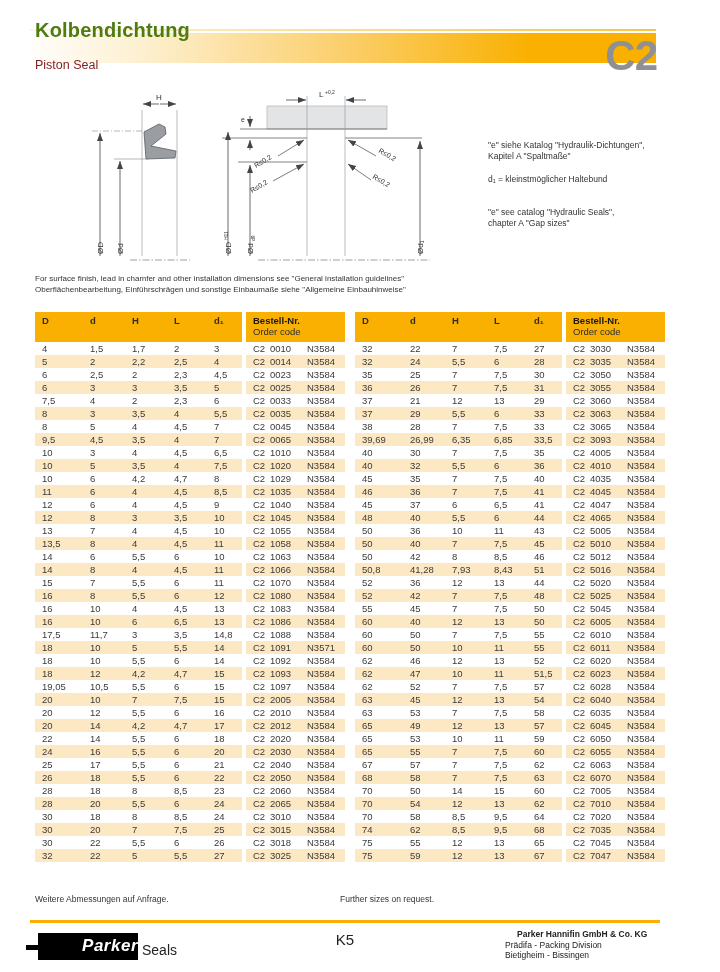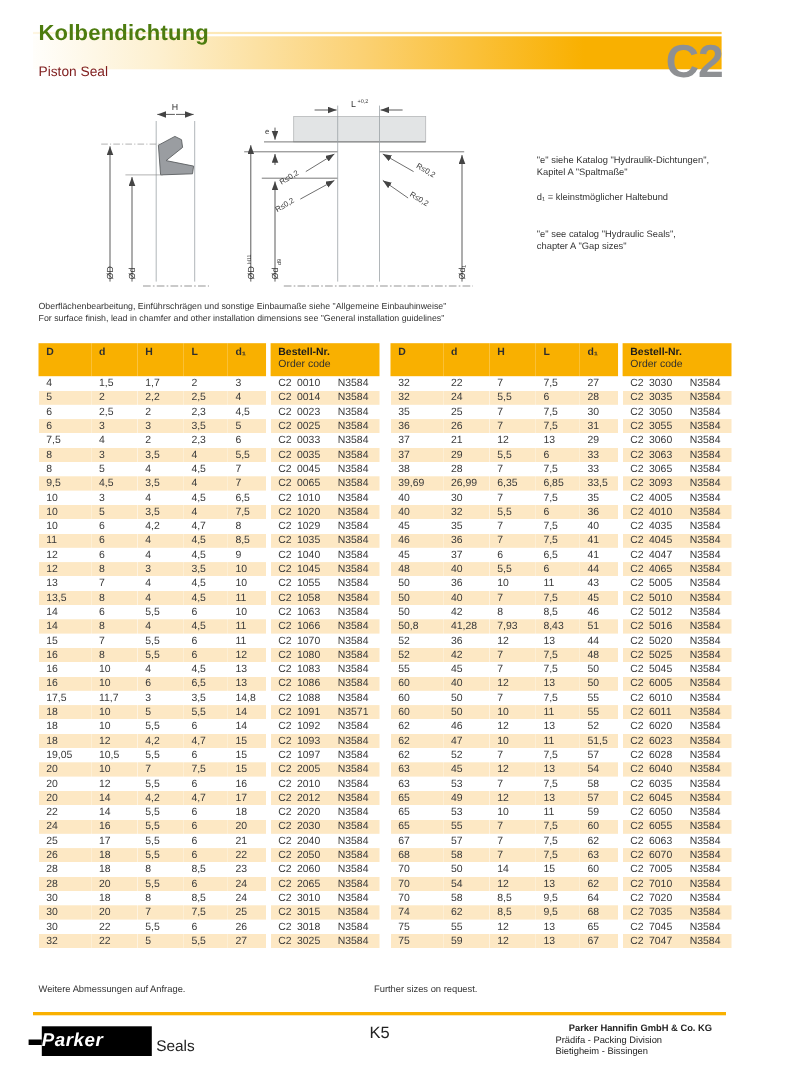--- a/index.html
+++ b/index.html
@@ -39,21 +39,21 @@
 
   
   .foot-note{position:absolute;top:894px;font-size:8.5px;color:#333;text-align:right;}
   .foot-note.de{left:35px;} .foot-note.en{left:340px;}
   .foot-rule{position:absolute;left:30px;top:920px;width:630px;height:3px;background:#f9b000;}
   .pagenum{position:absolute;left:300px;top:931px;width:90px;text-align:center;font-size:15px;color:#222;}
   .logo{position:absolute;left:35px;top:933px;height:28px;}
   .logo-dash{position:absolute;left:-9px;top:12px;width:12px;height:5px;background:#000;}
   .logo-box{position:absolute;left:3px;top:0;width:100px;height:27px;background:#000;
             color:#fff;font-weight:bold;font-style:italic;font-size:17px;line-height:26px;
-            text-align:left;letter-spacing:.5px;}
+            text-align:right;letter-spacing:.5px;}
   .logo-suffix{position:absolute;left:107px;top:9px;font-size:14px;color:#222;}
   .company{position:absolute;left:505px;top:929px;font-size:8.5px;line-height:10.5px;color:#222;}
   .company .b{font-weight:bold;padding-left:12px;}
 </style>
 </head>
 <body>
 
 <div class="page">
 
   <div class="topline"></div>
@@ -138,22 +138,22 @@
         <text x="13" y="2" font-size="5">d9</text>
         </g>
       <g transform="translate(395,166) rotate(-90)">
         <text font-size="8">Ød₁</text>
         </g>
       <line x1="230" y1="172" x2="402" y2="172" stroke="#777" stroke-width="0.7" stroke-dasharray="7 2 1.5 2"></line>
     </g>
   </svg>
 
   <div class="note-install">
+    <div>For surface finish, lead in chamfer and other installation dimensions see "General installation guidelines"</div>
     <div>Oberflächenbearbeitung, Einführschrägen und sonstige Einbaumaße siehe "Allgemeine Einbauhinweise"</div>
-    <div>For surface finish, lead in chamfer and other installation dimensions see "General installation guidelines"</div>
   </div>
 
   <div class="side-notes">
     <p>"e" siehe Katalog "Hydraulik-Dichtungen",
 Kapitel A "Spaltmaße"</p>
     <p style="margin-bottom:22px;">d₁ = kleinstmöglicher Haltebund</p>
     <p>"e" see catalog "Hydraulic Seals",
 chapter  A "Gap sizes"</p>
   </div>
 

